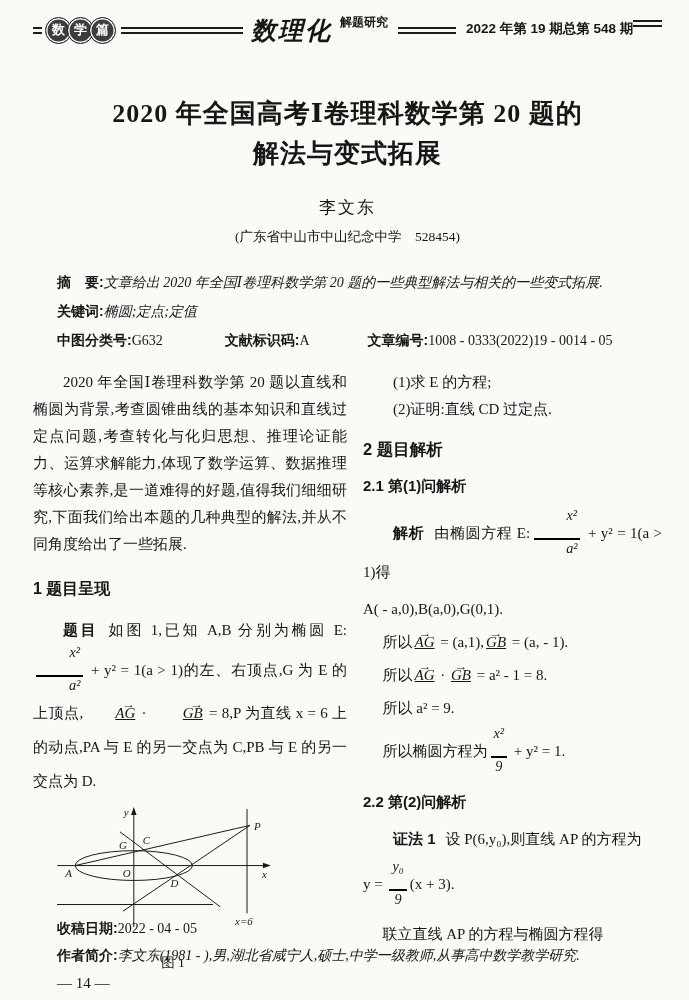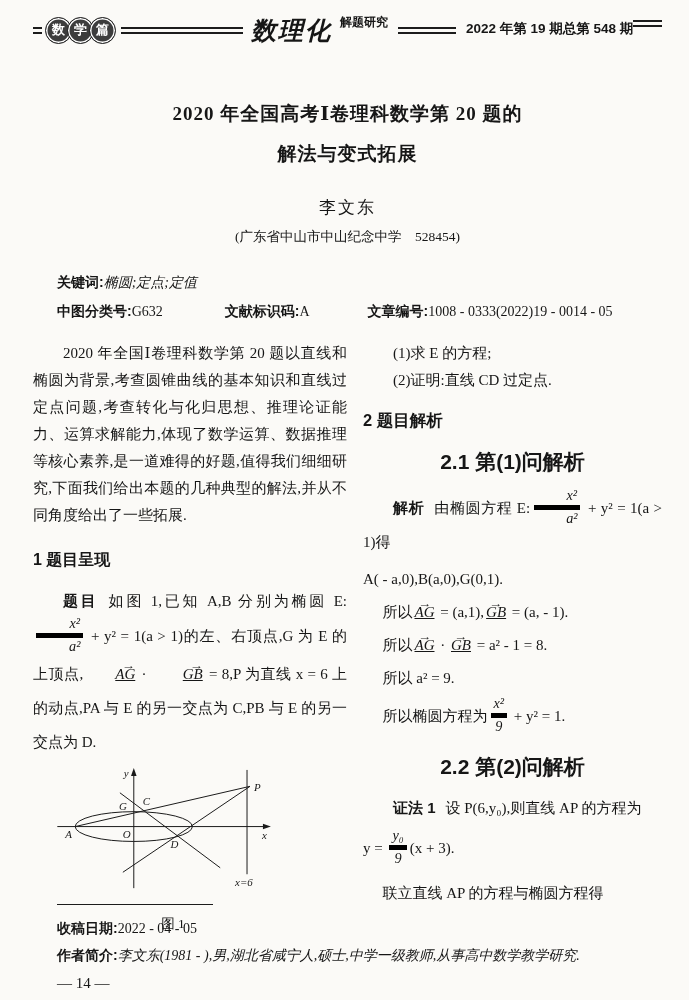--- a/index.html
+++ b/index.html
@@ -47,21 +47,21 @@
   .issue-text {
     font-family: "Liberation Sans", "DejaVu Sans", sans-serif;
     font-size: 13.5px; font-weight: 700; text-align: center;
     padding-bottom: 3px; white-space: nowrap;
   }
   .issue .dline { width: 100%; }
 
   
   .title {
     text-align: center; margin-top: 44px;
-    font-size: 19px; font-weight: 700; line-height: 40px; letter-spacing: 1px;
+    font-size: 26px; font-weight: 700; line-height: 40px; letter-spacing: 1px;
   }
   .author { text-align: center; margin-top: 22px; font-size: 17px; letter-spacing: 2px; }
   .affil { text-align: center; margin-top: 9px; font-size: 13.5px; }
 
   
   .meta { margin: 22px 10px 0 24px; font-size: 14px; line-height: 28px; }
   .hei { font-family: "Liberation Sans", "DejaVu Sans", sans-serif; font-weight: 700; font-style: normal; }
   .kai { font-style: italic; }
   .meta-row { display: flex; }
   .meta-row .m2 { margin-left: 62px; }
@@ -73,36 +73,36 @@
   .col-right { flex: 1; margin-left: 16px; }
   p.body { line-height: 27px; text-align: justify; }
   .ind2 { text-indent: 2em; }
   h2.sec {
     font-family: "Liberation Sans", "DejaVu Sans", sans-serif;
     font-size: 16px; font-weight: 700; margin: 21px 0 13px;
   }
   h2.sec.big { font-size: 16.5px; margin: 16px 0 16px; }
   h3.subsec {
     font-family: "Liberation Sans", "DejaVu Sans", sans-serif;
-    font-size: 21px; font-weight: 700; margin: 0 0 14px; text-align: center;
+    font-size: 15px; font-weight: 700; margin: 0 0 14px;
   }
   .problem { line-height: 34px; text-align: justify; text-indent: 2em; }
   .lbl-sp { margin-right: 10px; }
 
   .mline { line-height: 26px; margin-bottom: 7px; text-align: justify; }
   .mline.lead { text-indent: 2em; margin-bottom: 9px; }
   .mline.suoyi { padding-left: 1.3em; }
   .mline.tall { margin-bottom: 11px; }
   .q { line-height: 27px; text-indent: 2em; }
 
   
   .frac { display: inline-flex; flex-direction: column; align-items: center;
           vertical-align: middle; line-height: 1.12; font-style: italic;
           font-size: 0.95em; margin: 0 3px; transform: translateY(-2px); }
-  .frac .num { border-bottom: 5px solid #000000; padding: 0 3px 1px; }
+  .frac .num { border-bottom: 2px solid #000000; padding: 0 3px 14px; }
   .frac .den { padding: 1px 3px 0; }
   .vec { position: relative; display: inline-block; font-style: italic; margin: 0 2px; text-decoration: underline; }
   .vec::before { content: "→"; position: absolute; top: -0.78em; left: 50%;
                  transform: translateX(-50%) scaleX(1.25); font-size: 0.72em; font-style: normal; }
 
   
   .figure { margin-top: 4px; }
   .figure svg { display: block; margin-left: 2px; }
   .fig-caption { text-align: center; font-size: 13.5px; margin-top: 6px; width: 280px; }
   .fig-label { font-style: italic; font-size: 11px; font-family: "Liberation Serif", serif; }
@@ -138,20 +138,23 @@
   </div>
 
   <h1 class="title">
     <span>2020 年全国高考Ⅰ卷理科数学第 20 题的</span><br>
     <span>解法与变式拓展</span>
   </h1>
   <div class="author">李文东</div>
   <div class="affil">(广东省中山市中山纪念中学　528454)</div>
 
   <div class="meta">
+    <p>
+      <span class="hei">摘　要:</span><span class="kai">文章给出 2020 年全国Ⅰ卷理科数学第 20 题的一些典型解法与相关的一些变式拓展.</span>
+    </p>
     <p>
       <span class="hei">关键词:</span><span class="kai">椭圆;定点;定值</span>
     </p>
     <p class="meta-row">
       <span><span class="hei">中图分类号:</span><span>G632</span></span>
       <span class="m2"><span class="hei">文献标识码:</span><span>A</span></span>
       <span class="m3"><span class="hei">文章编号:</span><span>1008 - 0333(2022)19 - 0014 - 05</span></span>
     </p>
   </div>
 

